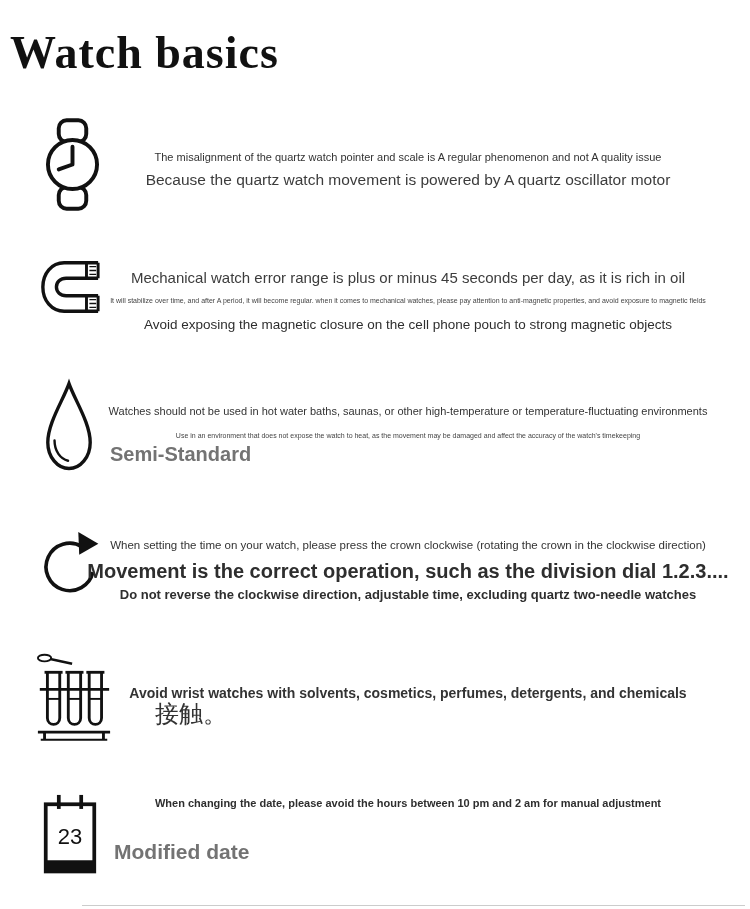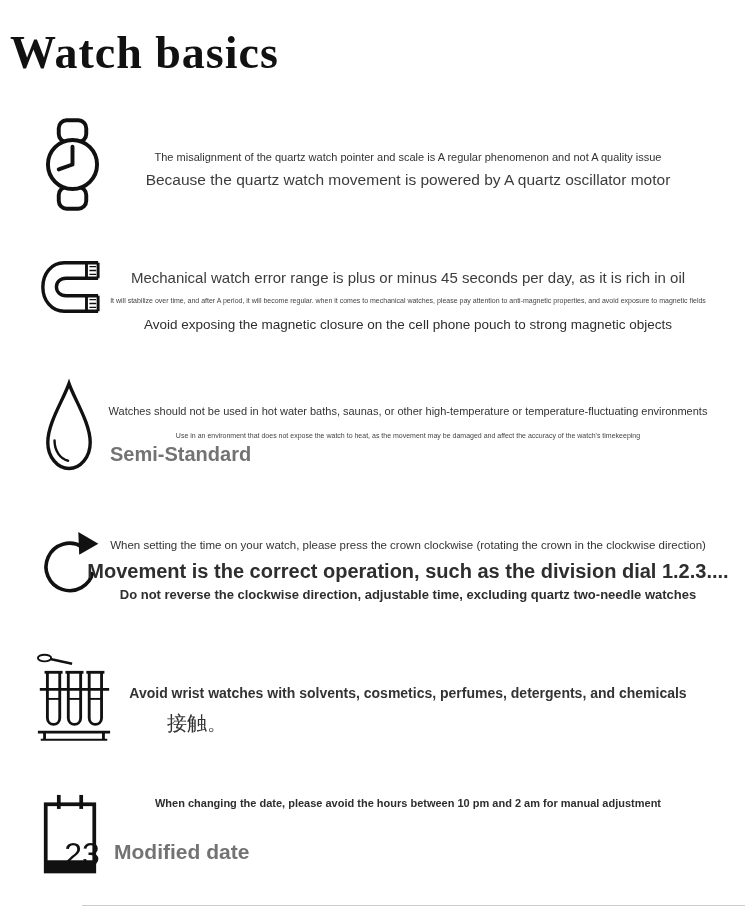--- a/index.html
+++ b/index.html
@@ -20,21 +20,21 @@
   .icon { position:absolute; }
   .icon svg { display:block; }
   .ic-watch   { left:45px; top:117px; }
   .ic-magnet  { left:38px; top:257px; }
   .ic-drop    { left:42px; top:378px; }
   .ic-rotate  { left:40px; top:527px; }
   .ic-tubes   { left:36px; top:648px; }
   .ic-cal     { left:42px; top:793px; }
   .cal-num {
     position:absolute; left:42px; top:824px; width:56px;
-    text-align:center; font-size:32px; color:#111; margin:12px;
+    text-align:center; font-size:22px; color:#111; margin:0;
   }
   .ln {
     position:absolute; left:58px; width:688px; margin:6px;
     text-align:center; color:#333;
   }
   .s1l1 { top:145px; font-size:11px; }
   .s1l2 { top:165px; font-size:15.5px; color:#3c3c3c; }
   .s2l1 { top:263px; font-size:15px;   color:#3c3c3c; }
   .s2l2 { top:291px; font-size:7px;    color:#444; }
   .s2l3 { top:311px; font-size:13.5px; color:#2e2e2e; }
@@ -44,22 +44,22 @@
   .s4l2 { top:554px; font-size:20px; font-weight:700; color:#2e2e2e; }
   .s4l3 { top:581px; font-size:13px; font-weight:700; color:#2e2e2e; }
   .s5l1 { top:679px; font-size:14px; font-weight:700; color:#333; }
   .s6l1 { top:791px; font-size:11px; font-weight:700; color:#2e2e2e; }
   .heading {
     position:absolute; margin:0; font-weight:700; color:#737373;
   }
   .h-semi { left:110px; top:443px; font-size:20px; }
   .h-date { left:114px; top:840px; font-size:21px; }
   .cjk {
-    position:absolute; left:155px; top:698px; margin:12px;
-    font-size:20px; color:#333;
+    position:absolute; left:155px; top:698px; margin:0;
+    font-size:24px; color:#333;
   }
   .bottom-rule {
     position:absolute; left:82px; top:905px; width:663px; height:0;
     border-top:1px solid #cccccc;
   }
 </style>
 </head>
 <body>
 
 <div class="page">

